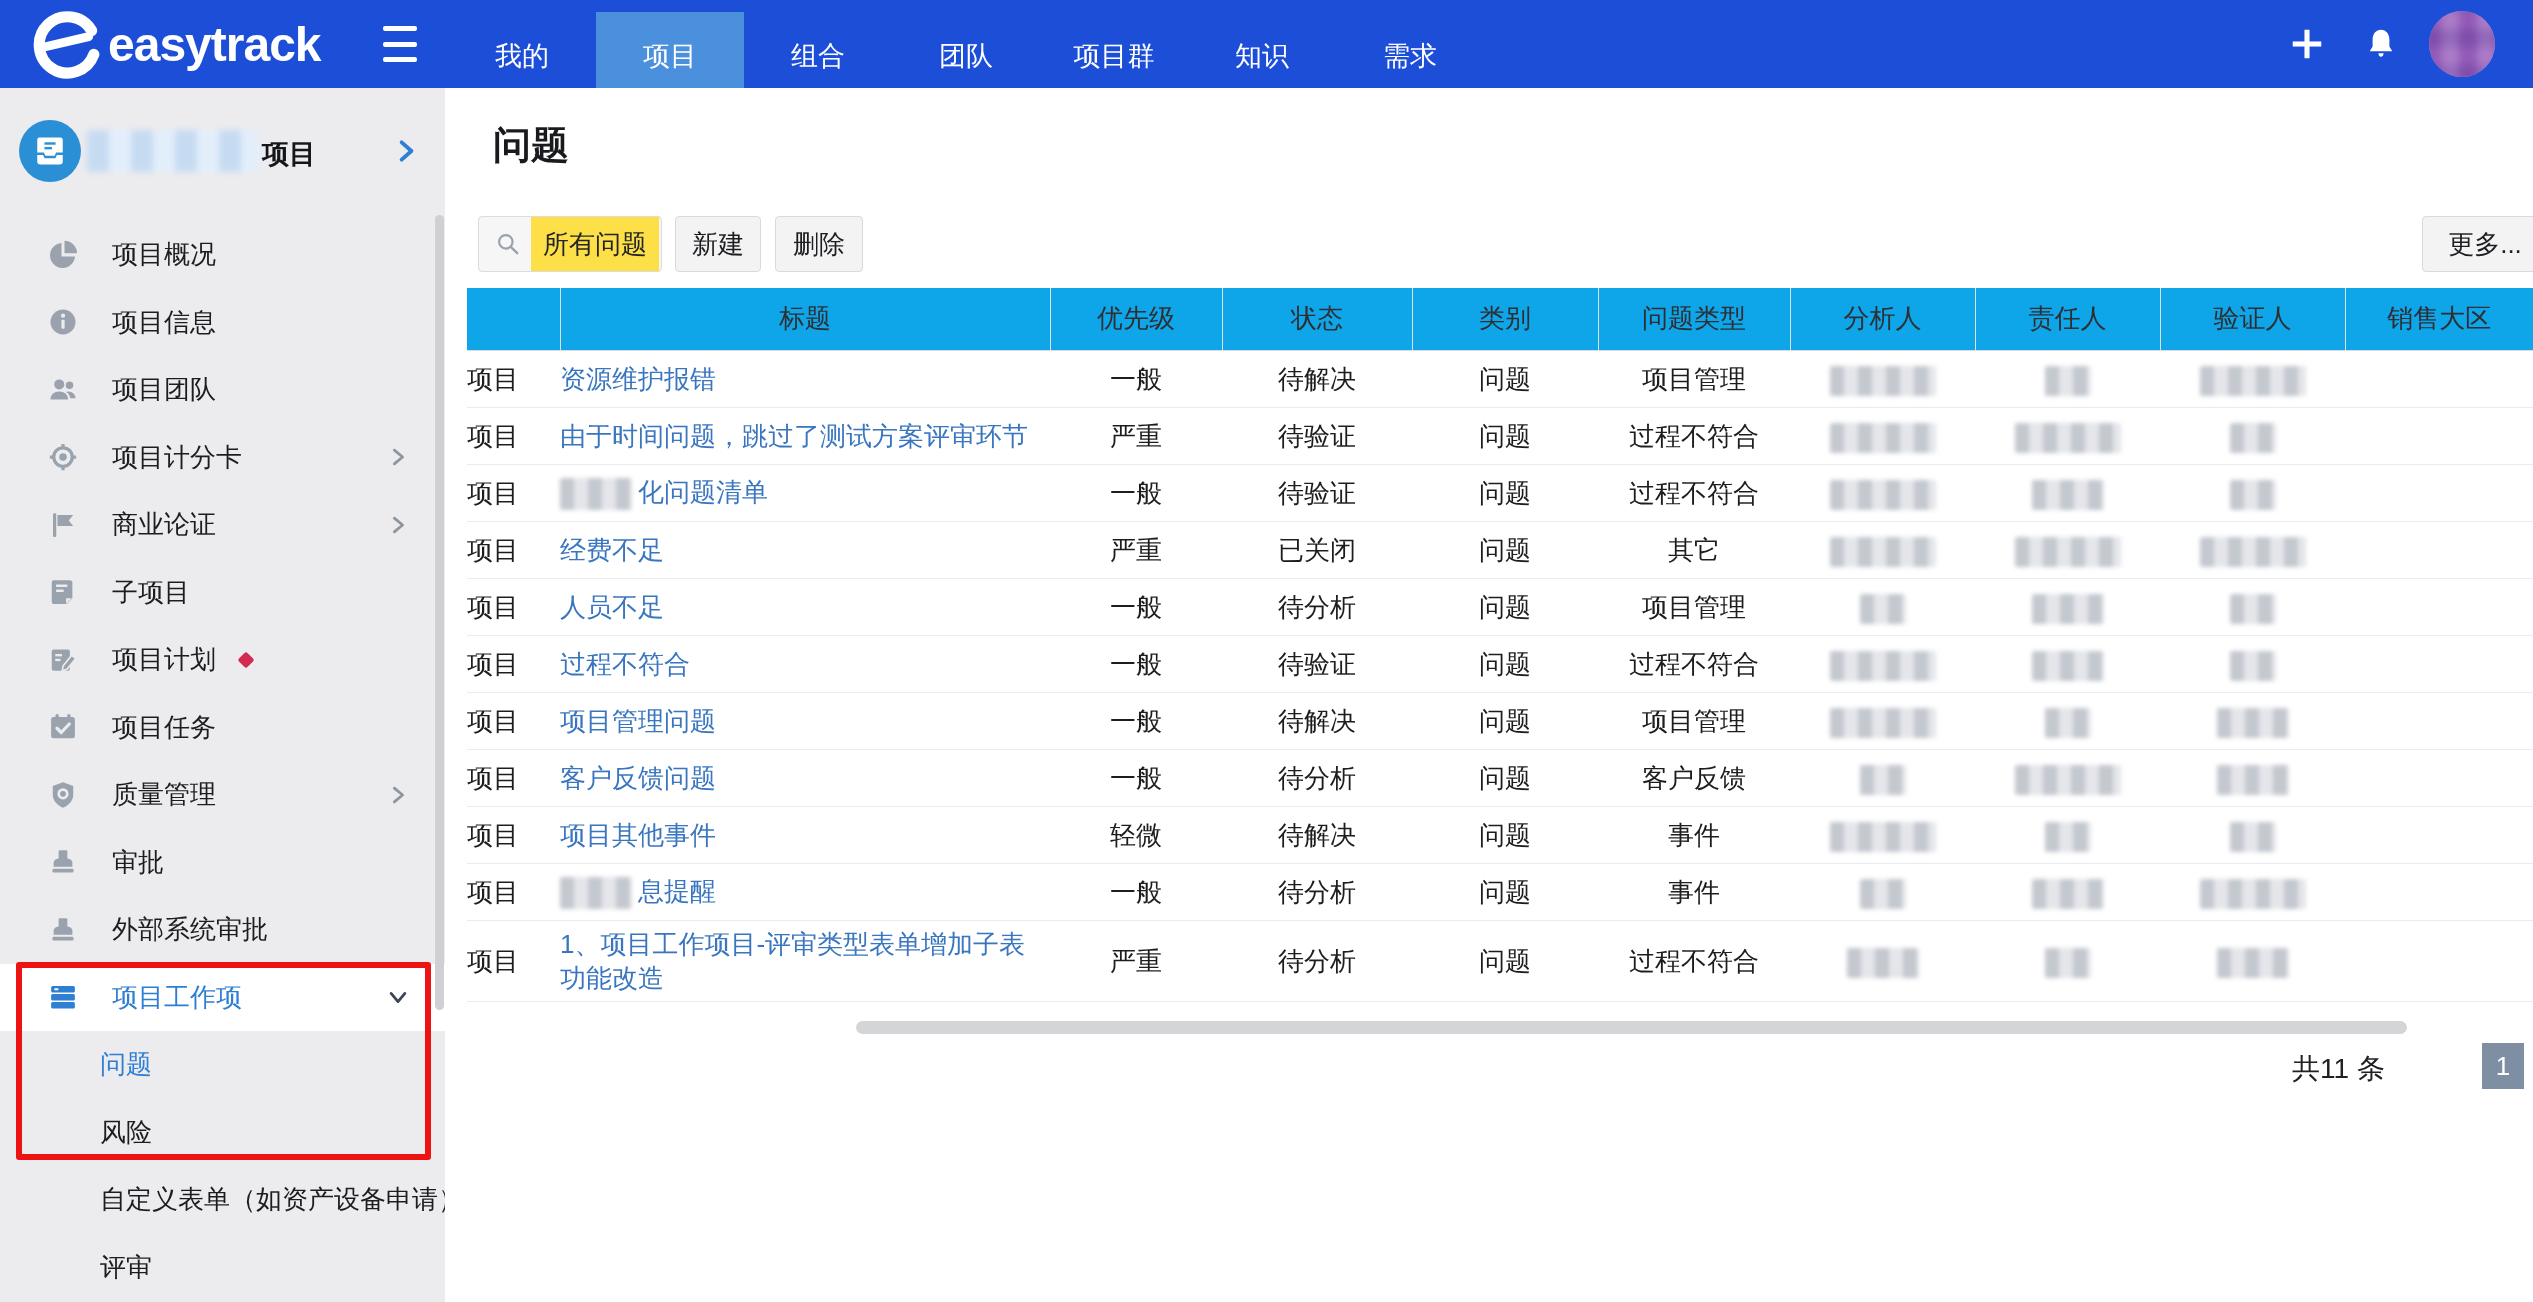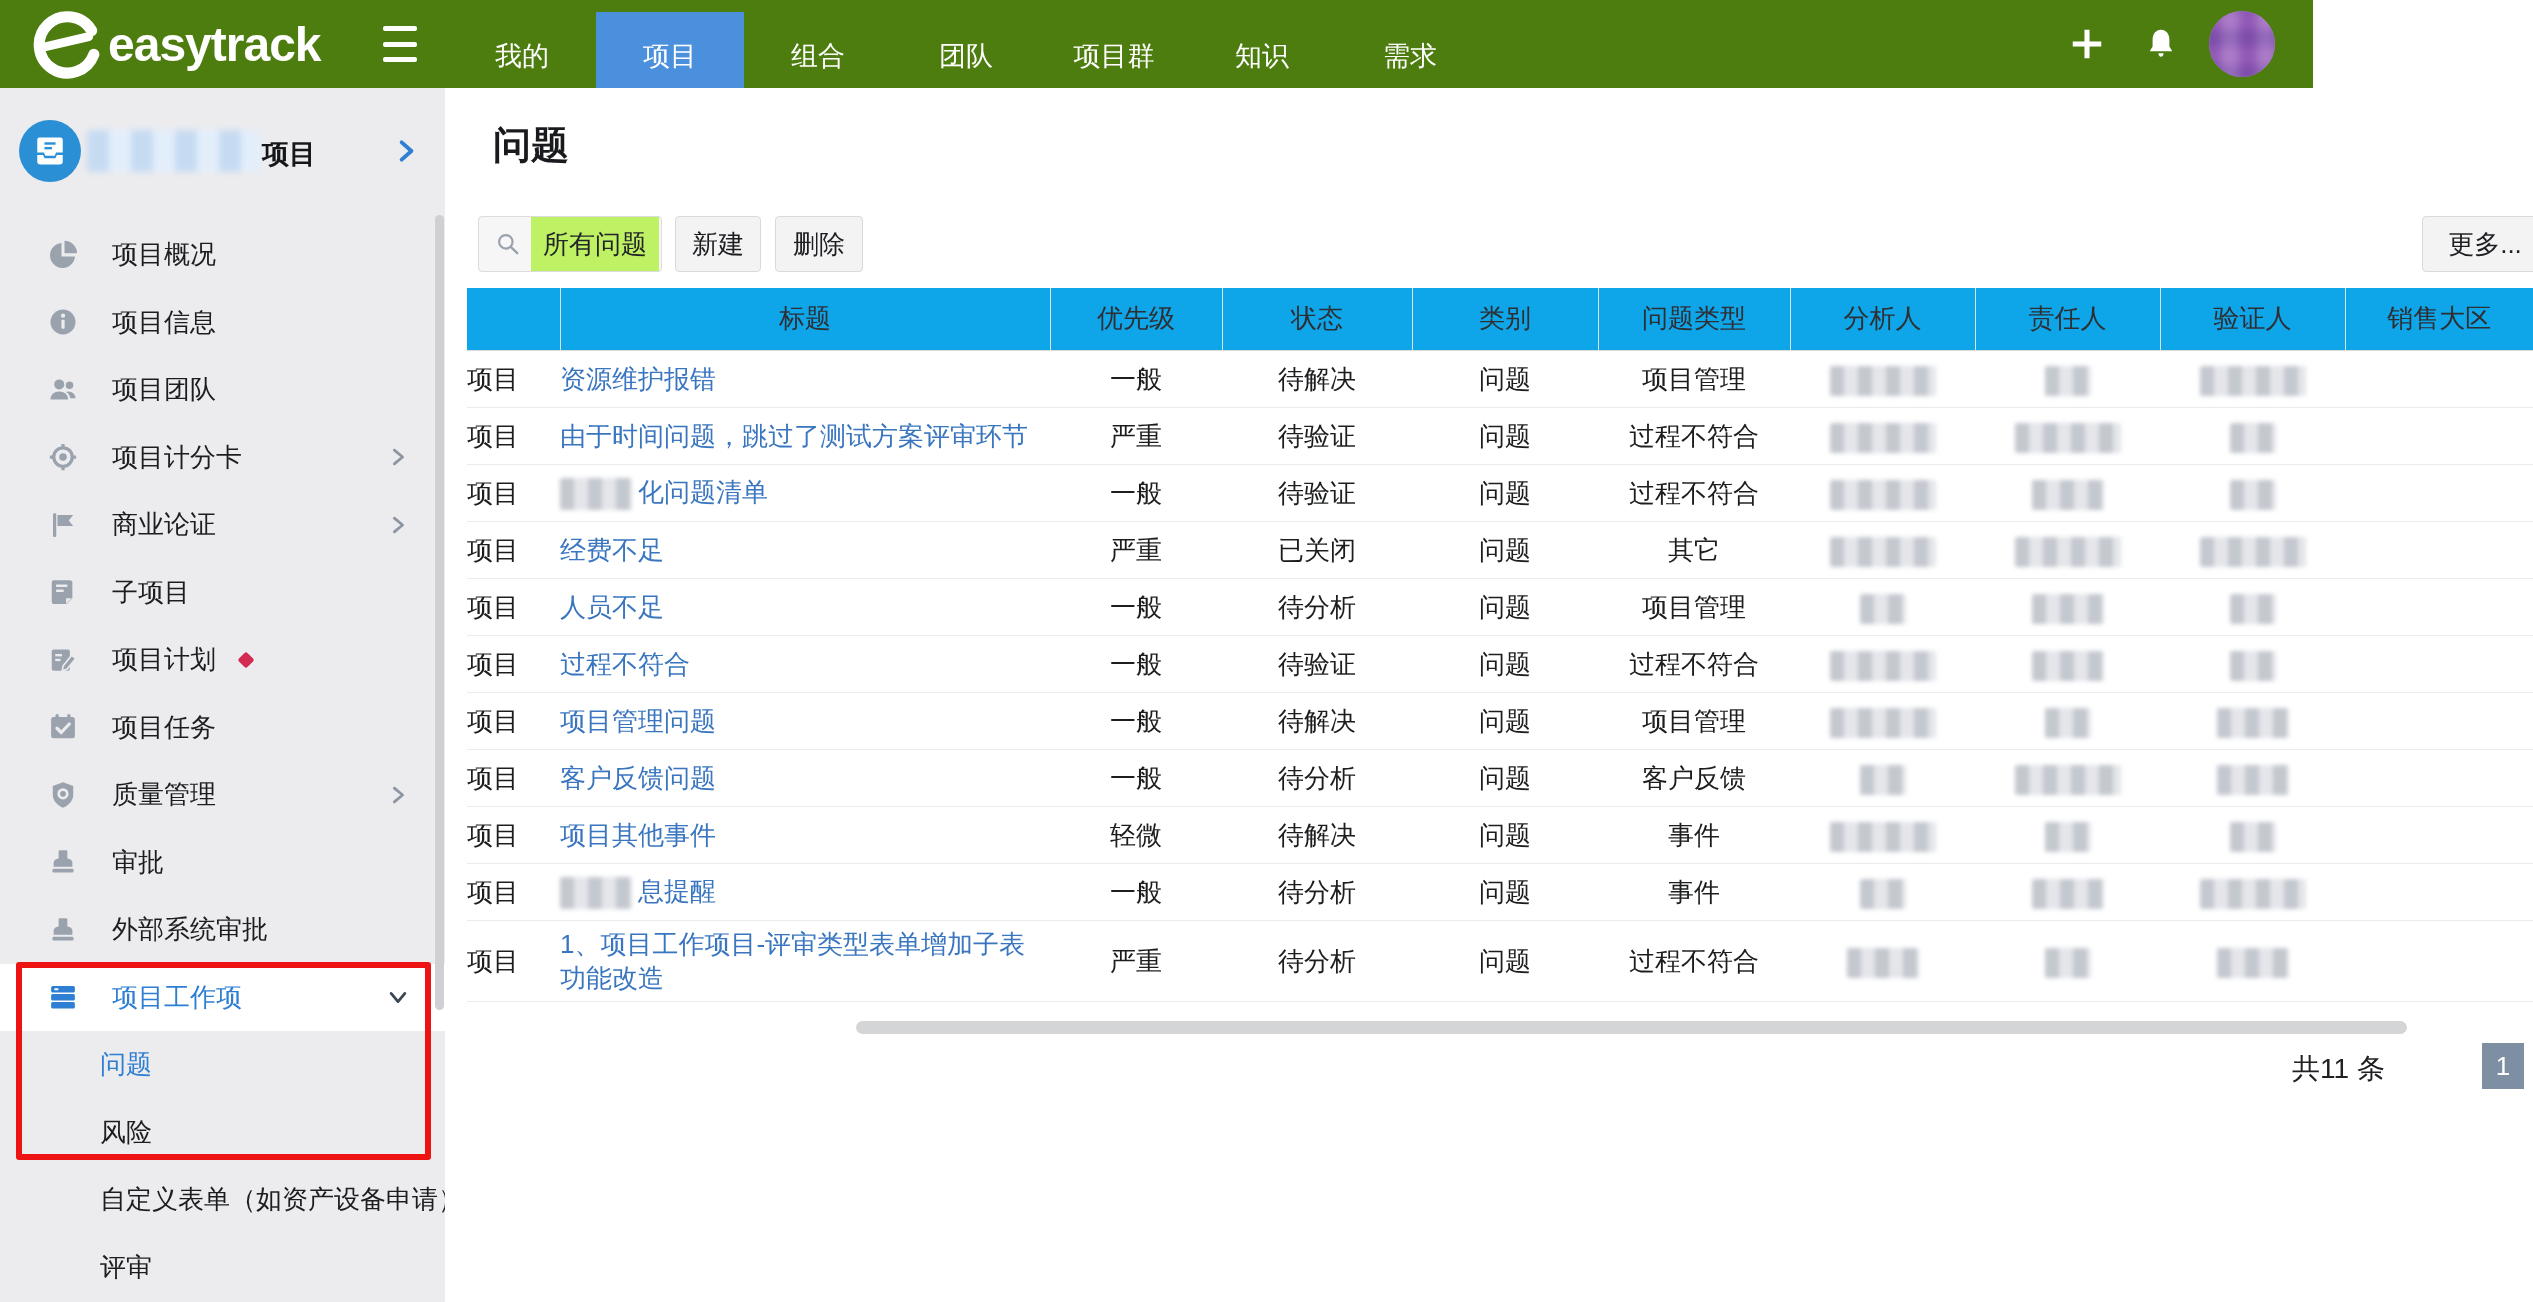--- a/index.html
+++ b/index.html
@@ -1,21 +1,21 @@
 <!DOCTYPE html>
 <html><head>
 <meta charset="utf-8">
 <style>
   * { margin:0; padding:0; box-sizing:border-box; }
   html,body { width:2533px; height:1302px; }
   body { font-family:"Liberation Sans","DejaVu Sans",sans-serif; background:#fff; overflow:hidden; }
   .screen { position:relative; width:2533px; height:1302px; overflow:hidden; background:#fff; }
 
   
-  .topbar { position:absolute; left:0; top:0; width:2313px; height:88px; background:#4d7c0f; display:flex; align-items:center; }
+  .topbar { position:absolute; left:0; top:0; width:2533px; height:88px; background:#1d4ed8; display:flex; align-items:center; }
   .logo { position:absolute; left:28px; top:0; height:88px; display:flex; align-items:center; }
   .logo svg { width:74px; height:74px; }
   .logo-text { color:#fff; font-size:48px; font-weight:bold; letter-spacing:-1px; margin-left:6px; }
   .hamburger { position:absolute; left:383px; top:26px; width:34px; height:36px; display:flex; flex-direction:column; justify-content:space-between; cursor:pointer; }
   .hamburger i { display:block; height:5px; background:#fff; border-radius:2px; }
   .nav-tabs { position:absolute; left:448px; top:12px; height:88px; display:flex; }
   .tab { width:148px; height:88px; display:flex; align-items:center; justify-content:center; color:#fff; font-size:27px; cursor:pointer; }
   .tab.active { background:#4b90dc; }
   .topbar-right { position:absolute; right:0; top:0; height:88px; display:flex; align-items:center; }
   .tb-icon { width:44px; height:44px; display:flex; align-items:center; justify-content:center; cursor:pointer; }
@@ -47,21 +47,21 @@
   .side-chevron { margin-left:auto; margin-right:36px; width:22px; height:22px; flex:0 0 22px; }
   .red-annotation { position:absolute; left:16px; top:874px; width:415px; height:198px; border:6px solid #ee1313; border-radius:3px; pointer-events:none; z-index:5; }
   .side-scrollbar { position:absolute; left:435px; top:127px; width:9px; height:795px; background:#cfd0d3; border-radius:5px; }
 
   
   .main { position:absolute; left:445px; top:88px; width:2088px; height:1214px; background:#fff; }
   .page-title { position:absolute; left:48px; top:32px; font-size:38px; color:#191a1d; }
   .toolbar { position:absolute; left:0; top:128px; width:2088px; height:56px; }
   .search-group { position:absolute; left:33px; top:0; width:184px; height:56px; background:#f6f6f7; border:1px solid #dcdcdd; border-radius:4px; display:flex; align-items:center; }
   .search-group .mag { width:26px; height:26px; margin-left:16px; flex:0 0 26px; }
-  .search-field { margin-left:10px; width:128px; height:54px; background:#bef264; display:flex; align-items:center; justify-content:center; font-size:26px; color:#232427; }
+  .search-field { margin-left:10px; width:128px; height:54px; background:#fde047; display:flex; align-items:center; justify-content:center; font-size:26px; color:#232427; }
   .btn { position:absolute; top:0; height:56px; background:#f3f3f4; border:1px solid #dadadc; border-radius:4px; font-size:26px; color:#1d1e21; display:flex; align-items:center; justify-content:center; cursor:pointer; }
   .btn-new { left:230px; width:86px; }
   .btn-del { left:330px; width:88px; }
   .btn-more { left:1977px; width:126px; }
 
   
   .issues-table { position:absolute; left:22px; top:200px; width:2066px; border-collapse:collapse; table-layout:fixed; }
   .issues-table th { height:62px; background:#0ea5e9; font-weight:400; font-size:26px; color:#2e2f33; text-align:center; border-right:1px solid #e0e1e5; border-bottom:1px solid #d9dbdf; }
   .issues-table th:first-child { border-left:none; }
   .issues-table th:last-child { border-right:none; }

